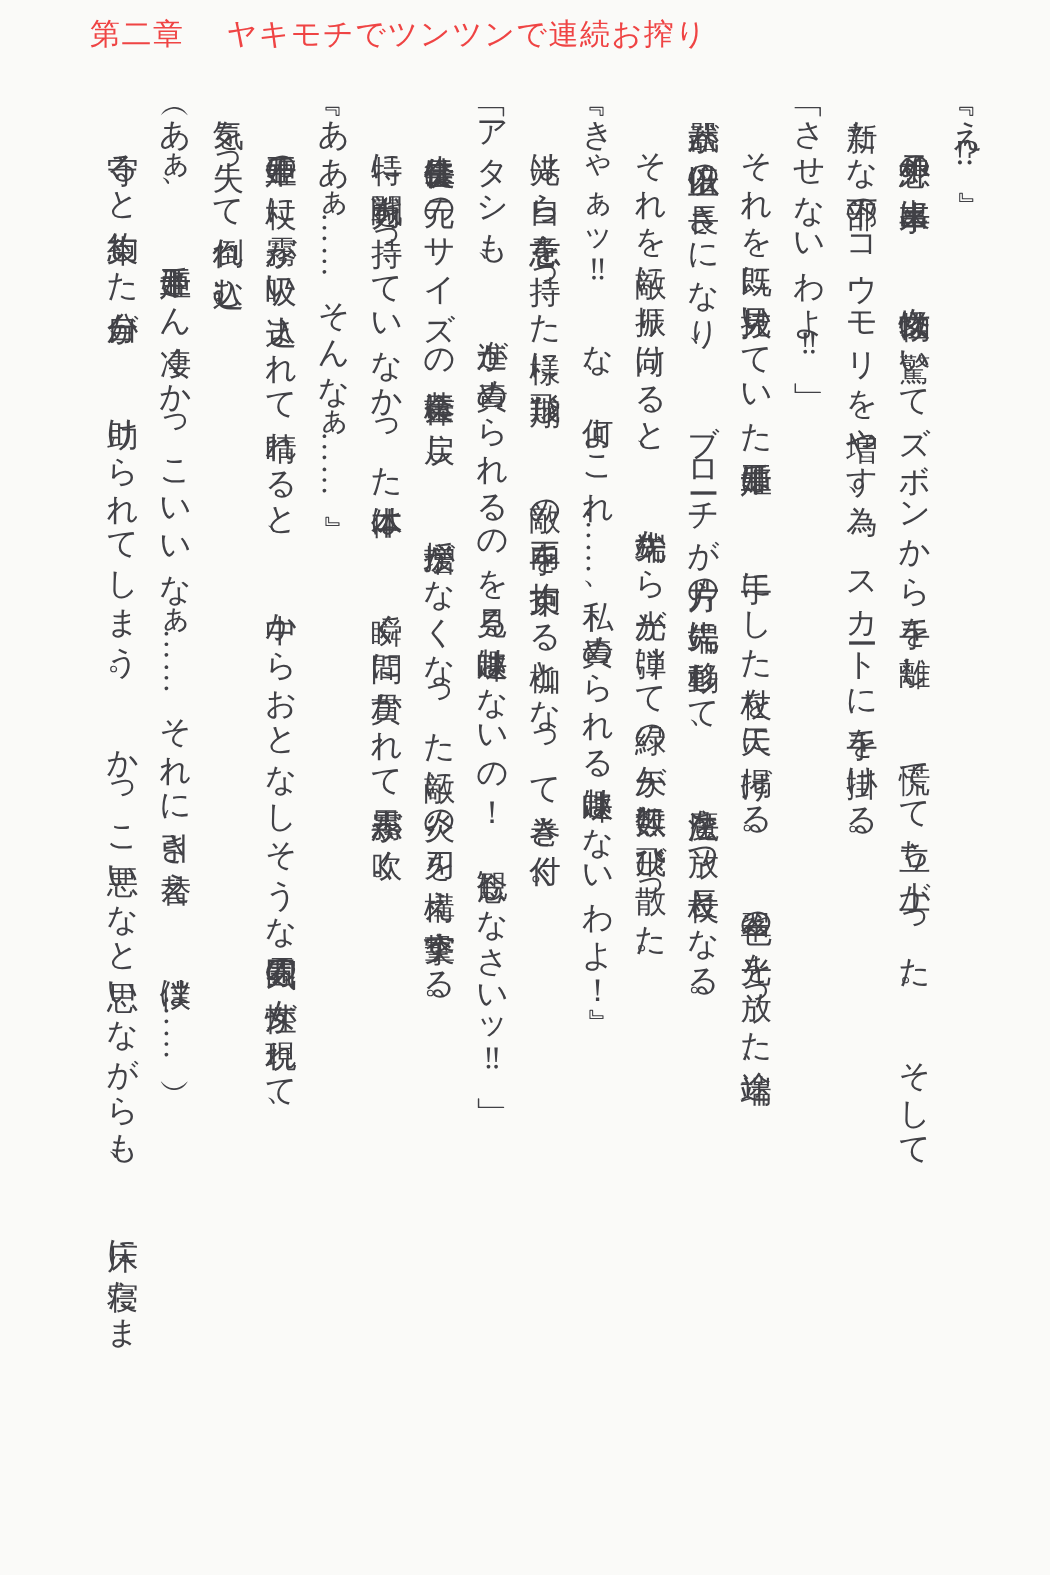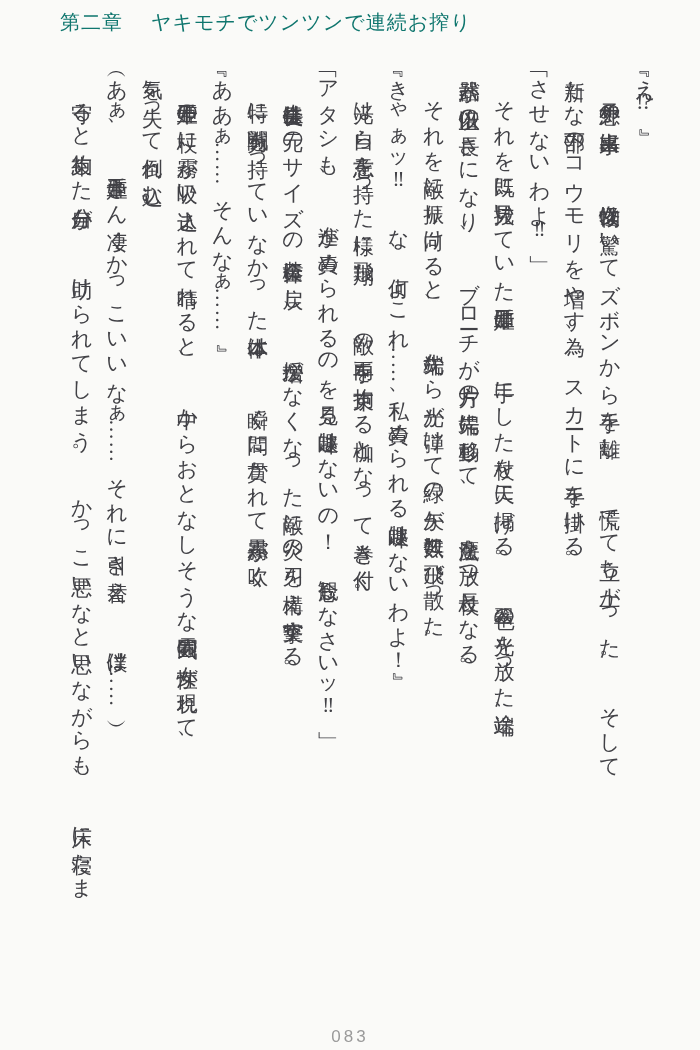--- a/index.html
+++ b/index.html
@@ -16,21 +16,21 @@
     font-family: "Liberation Serif", "DejaVu Serif", serif;
     color: #414146;
   }
   .page-header {
     position: absolute;
     top: 9px;
     left: 60px;
     font-size: 20px;
     letter-spacing: 1px;
     white-space: nowrap;
-    color: #0f766e;
+    color: #ef4444;
   }
   .page-header .chapter-title {
     margin-left: 1.4em;
   }
   .body-text {
     position: absolute;
     top: 64px;
     right: 38px;
     width: 600px;
     height: 955px;
@@ -78,15 +78,14 @@
     <div class="text-column">「アタシも、　進が責められるのを見る趣味はないの！　観念しなさいッ‼」</div>
     <div class="text-column">　生徒会長は元のサイズの黄金棒に戻し、　増援がなくなった敵に炎の刃を構え突撃する。</div>
     <div class="text-column">　特に戦闘力を持っていなかった本体は、　瞬く間に貫かれて黒霧が吹く。</div>
     <div class="text-column">『ああぁ……そんなぁ……』</div>
     <div class="text-column">　千亜姫の杖に霧が吸い込まれて晴れると、　中からおとなしそうな雰囲気の女性が現れて、</div>
     <div class="text-column">気を失って倒れ込む。</div>
     <div class="text-column">（あぁ、　千亜姫さん凄くかっこいいなぁ……それに引き替え、　僕は……）</div>
     <div class="text-column">　守ると約束した自分が、　助けられてしまう。　かっこ悪いなと思いながらも、　床に寝たま</div>
   </main>
 
-  <footer class="page-number">083</footer>
 
 </div>
 
 </body></html>

